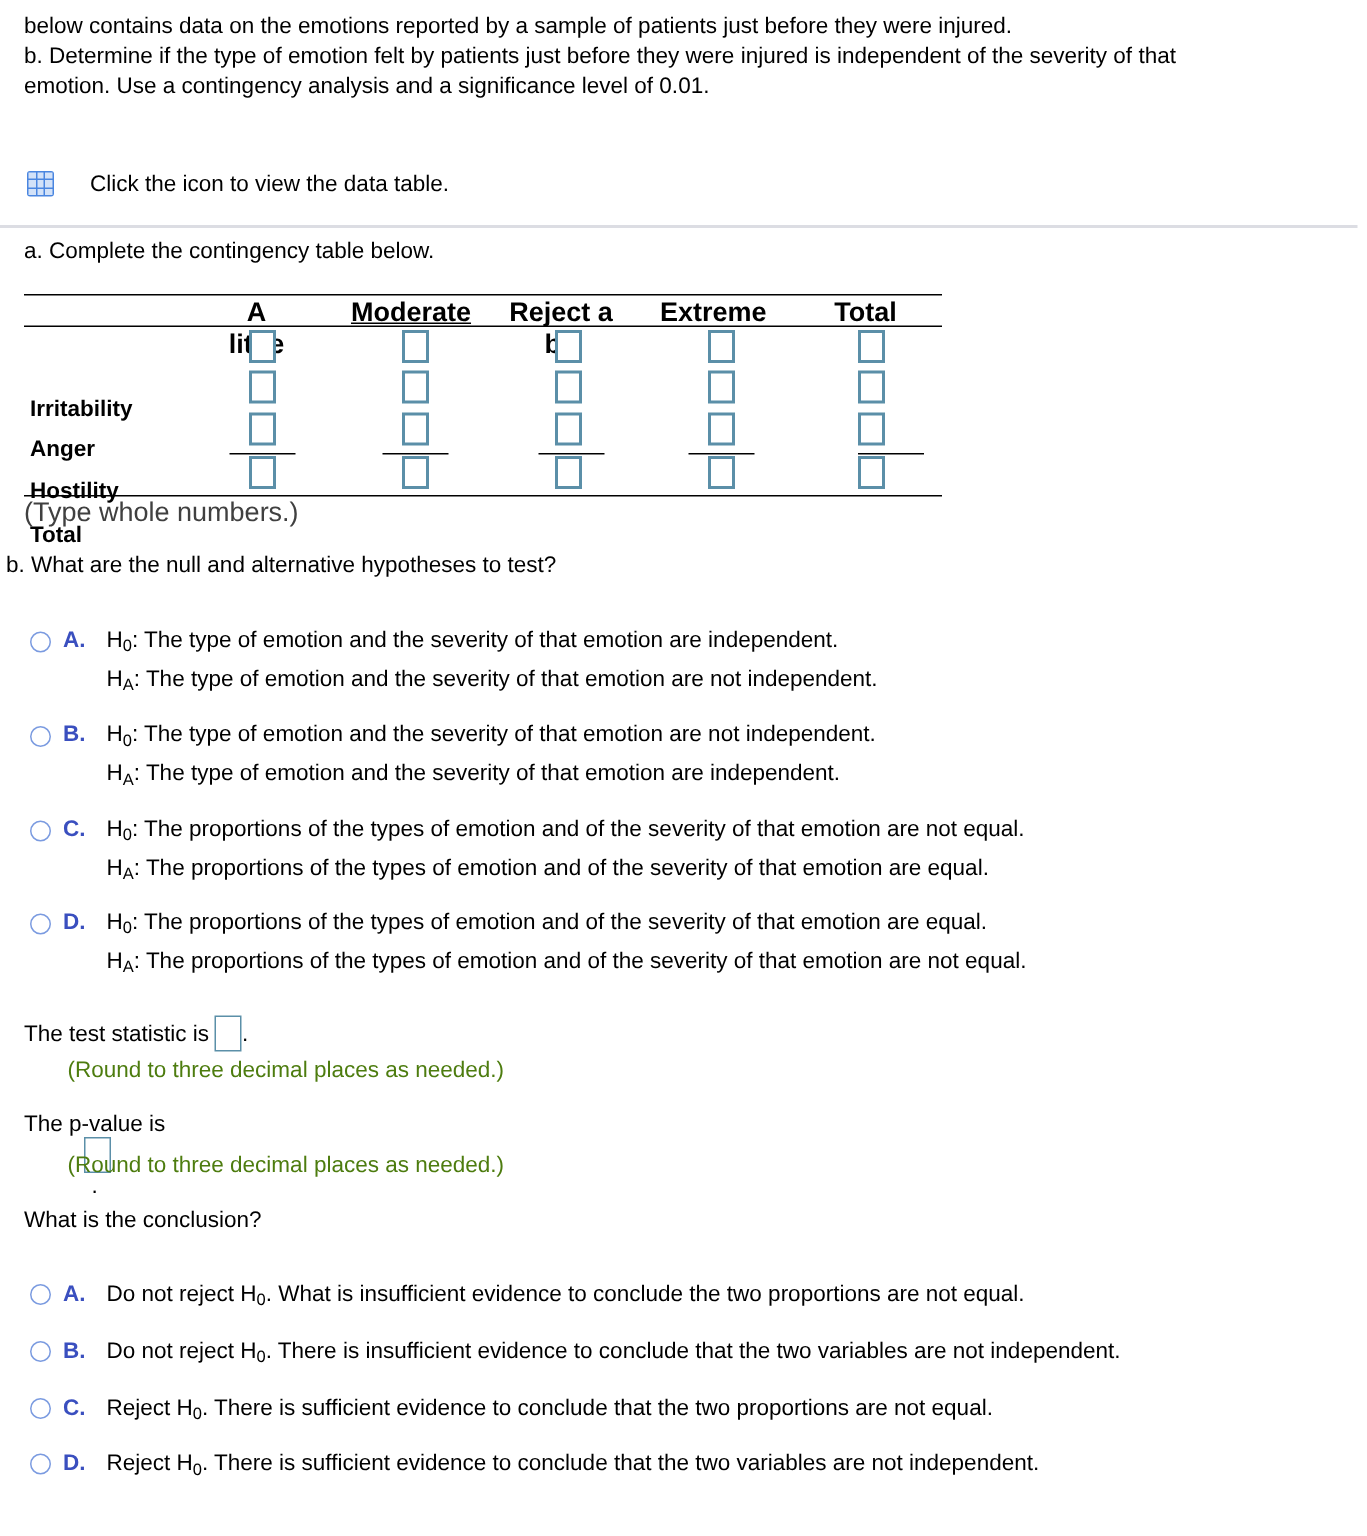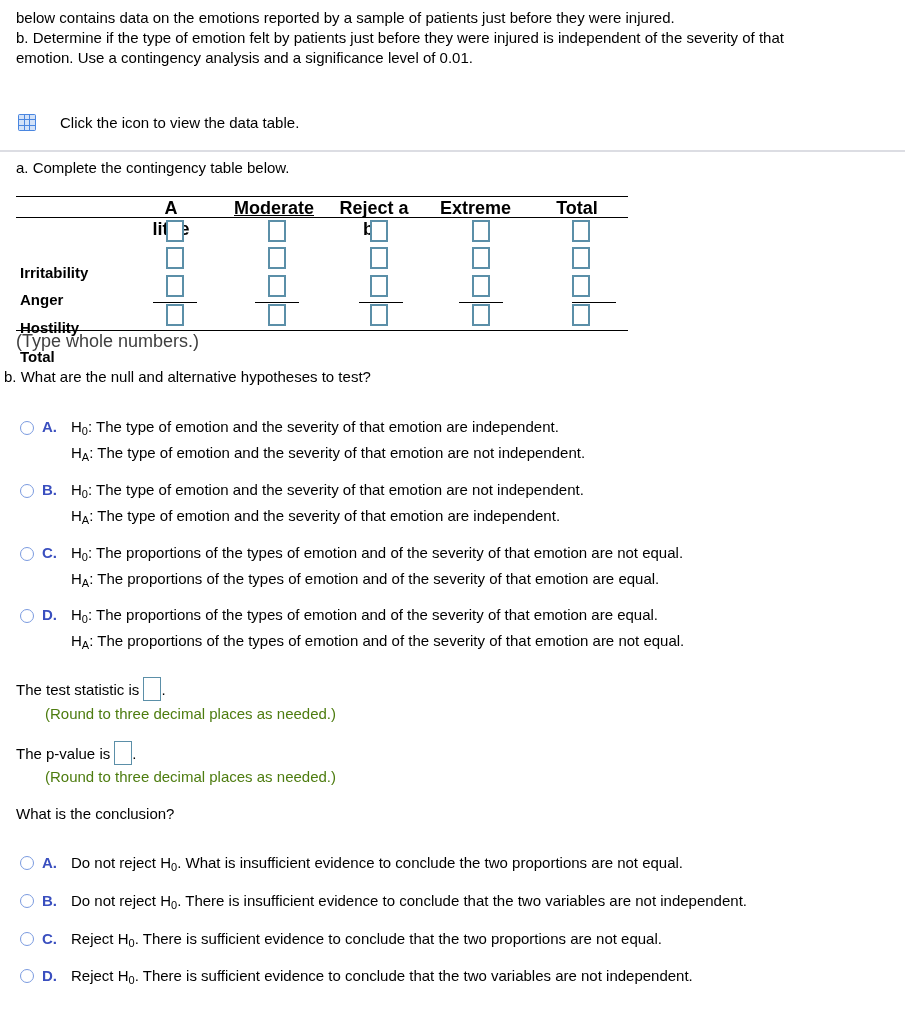--- a/index.html
+++ b/index.html
@@ -153,21 +153,21 @@
   </div>
 </div>
 
 <div class="stat" style="top:677px;">
   <span>The test statistic is</span>
   <span class="box"></span>
   <span>.</span>
 </div>
 <div class="blue" style="top:705px;">(Round to three decimal places as needed.)</div>
 
-<div class="stat" style="top:741px;">
+<div class="stat" style="top:741px;flex-direction:column;">
   <span>The p-value is</span>
   <span class="box"></span>
   <span>.</span>
 </div>
 <div class="blue" style="top:768px;">(Round to three decimal places as needed.)</div>
 
 <div class="plain" style="top:805px;">What is the conclusion?</div>
 
 <div class="conc" style="top:854px;">
   <span class="radio"></span>

